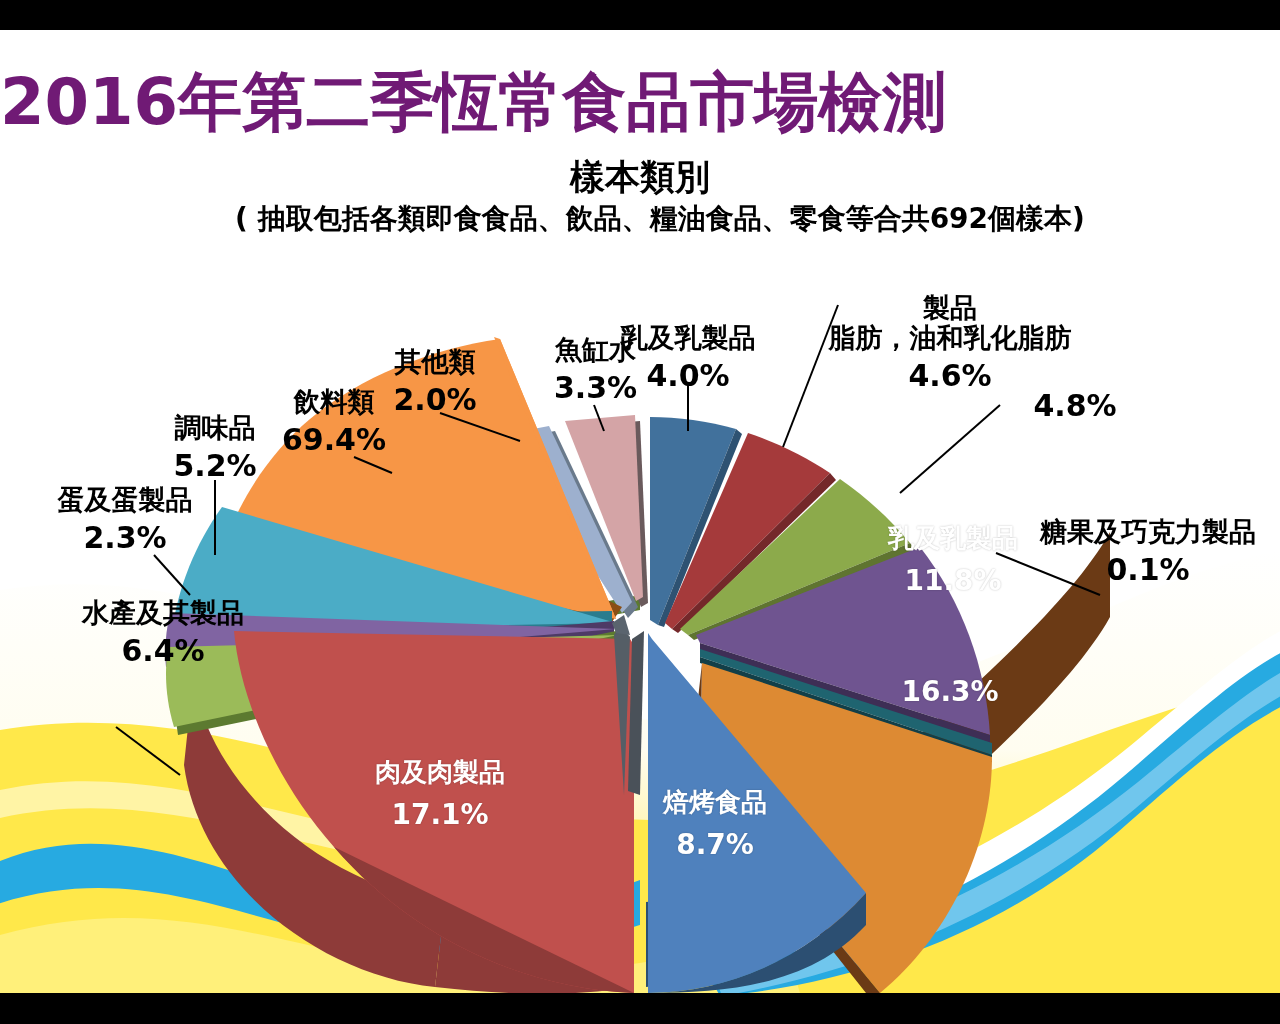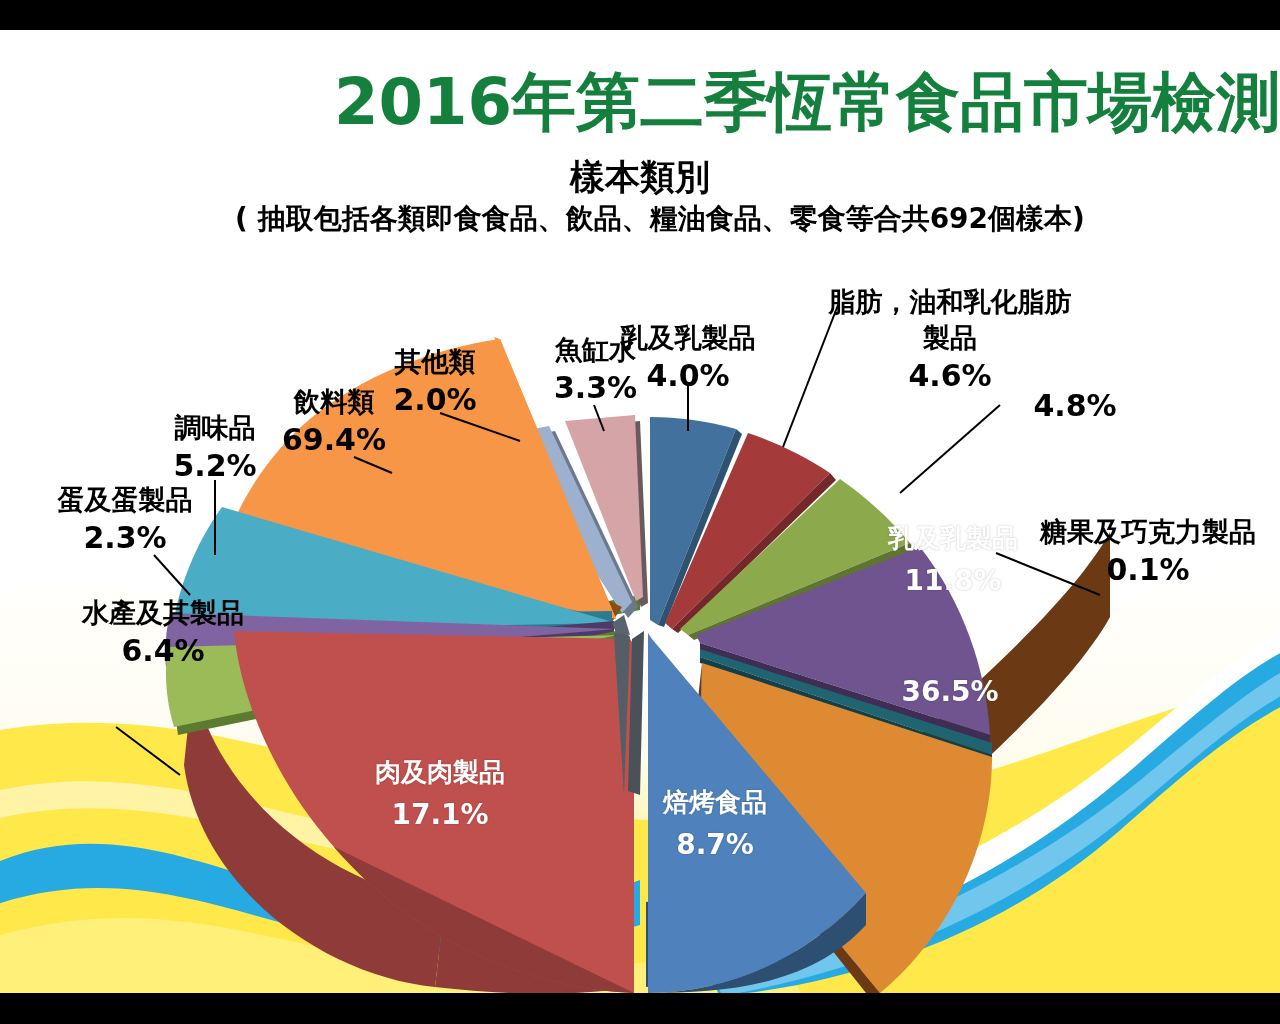--- a/index.html
+++ b/index.html
@@ -6,22 +6,22 @@
   body{width:1280px;height:1024px;overflow:hidden;font-family:"DejaVu Sans","Liberation Sans",sans-serif;}
   #stage{position:relative;width:1280px;height:1024px;background:#000;overflow:hidden;}
   #slide{position:absolute;left:0;top:30px;width:1280px;height:963px;background:#fff;overflow:hidden;}
 
   
   .bgwrap{position:absolute;left:0;top:0;width:1280px;height:963px;overflow:hidden;}
   .bgsvg{position:absolute;left:0;top:0;}
 
   
   .title{
-    position:absolute;left:0;top:40px;width:1280px;text-align:right;
-    font-size:64px;font-weight:bold;color:#15803d;letter-spacing:0px;line-height:1;
+    position:absolute;left:0;top:40px;width:1280px;text-align:left;
+    font-size:64px;font-weight:bold;color:#701a75;letter-spacing:0px;line-height:1;
     white-space:nowrap;
   }
   .subtitle{
     position:absolute;left:0;top:130px;width:1280px;text-align:center;
     font-size:35px;font-weight:bold;color:#000;line-height:1;
   }
   .note{
     position:absolute;left:0;top:175px;width:1280px;text-align:center;
     font-size:28px;font-weight:bold;color:#000;line-height:1;margin-left:20px;
   }
@@ -151,22 +151,22 @@
           <line x1="116" y1="492" x2="180" y2="540"></line>
         </g>
       </svg>
 
       <div class="olab" style="left:578px;top:88px;width:220px;">
         <span class="nm">乳及乳製品</span>
         <span class="pc">4.0%</span>
       </div>
 
       <div class="olab" style="left:800px;top:52px;width:300px;">
+        <span class="nm" style="margin-top:6px;">製品</span>
         <span class="nm">脂肪，油和乳化脂肪</span>
-        <span class="nm" style="margin-top:6px;">製品</span>
         <span class="pc">4.6%</span>
       </div>
 
       <div class="olab" style="left:965px;top:148px;width:220px;">
         <span class="pc">4.8%</span>
       </div>
 
       <div class="olab" style="left:1028px;top:282px;width:240px;">
         <span class="nm">糖果及巧克力製品</span>
         <span class="pc">0.1%</span>
@@ -201,21 +201,21 @@
         <span class="nm">水產及其製品</span>
         <span class="pc">6.4%</span>
       </div>
 
       <div class="ilab" style="left:828px;top:288px;width:250px;">
         <span class="nm">乳及乳製品</span>
         <span class="pc">11.8%</span>
       </div>
 
       <div class="ilab" style="left:810px;top:430px;width:280px;">
-        <span class="pc">36.5%</span>
+        <span class="pc">16.3%</span>
       </div>
 
       <div class="ilab" style="left:605px;top:552px;width:220px;">
         <span class="nm">焙烤食品</span>
         <span class="pc">8.7%</span>
       </div>
 
       <div class="ilab" style="left:310px;top:522px;width:260px;">
         <span class="nm">肉及肉製品</span>
         <span class="pc">17.1%</span>

